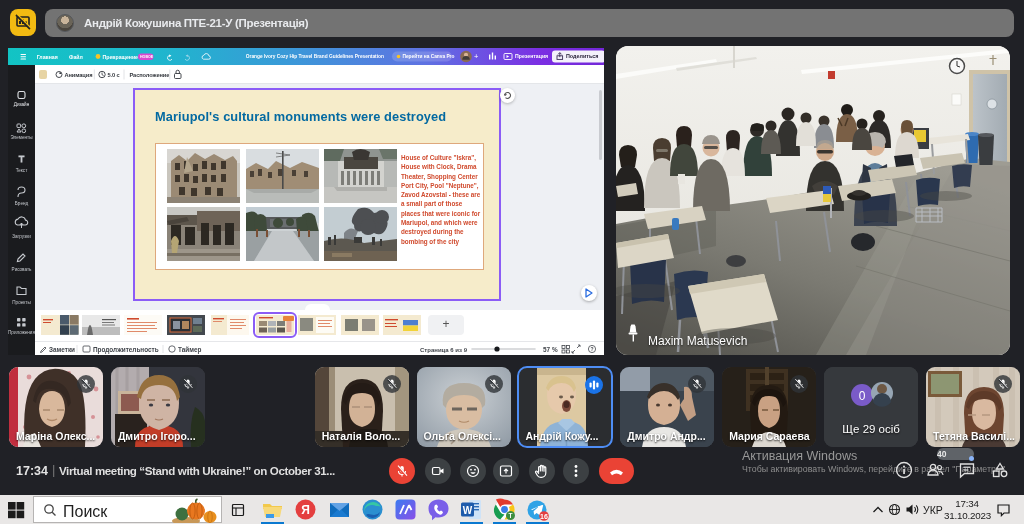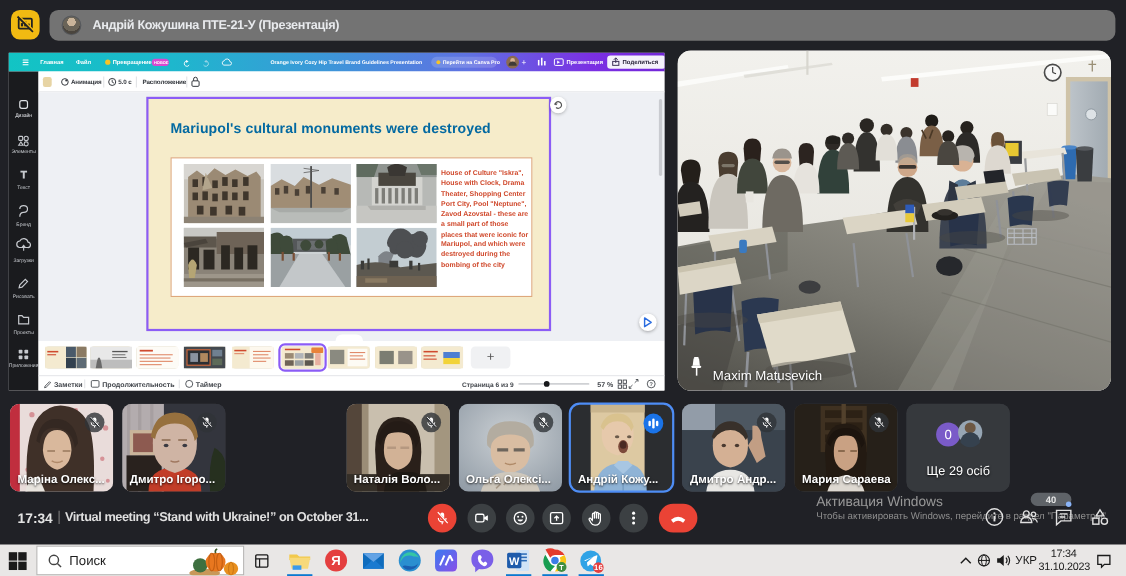--- a/index.html
+++ b/index.html
@@ -36,21 +36,21 @@
   .tile { position:absolute; top:367px; width:94px; height:80px; border-radius:9px; overflow:hidden; background:#3a3d42; }
   .tname { position:absolute; left:7px; bottom:5px; color:#fff; font-size:10.5px; font-weight:bold; text-shadow:0 1px 2px rgba(0,0,0,.85); white-space:nowrap; }
 
   
   #ctrl { left:0; top:447px; width:1024px; height:48px; color:#fff; }
   .cbtn { position:absolute; top:11px; width:26px; height:26px; border-radius:50%; background:#3c4043; }
   .cbtn svg { position:absolute; left:50%; top:50%; transform:translate(-50%,-50%); }
 
   
   #taskbar { left:0; top:495px; width:1024px; height:29px; background:#e9e7e6; }
-  #searchbox { left:33px; top:1px; width:189px; height:27px; background:#fff; border:1px solid #b6b4b3; color:#1f1f1f; font-size:12px; }
+  #searchbox { left:33px; top:1px; width:189px; height:27px; background:#fff; border:1px solid #b6b4b3; color:#1f1f1f; font-size:16px; }
   .tico { position:absolute; top:3px; width:23px; height:23px; }
   .runbar { position:absolute; top:27px; height:2px; background:#0b79d0; }
 </style>
 </head>
 <body>
 <div id="stage">
 
   <div id="ybtn" class="abs"><svg width="26" height="27" viewBox="0 0 26 27">
         <rect x="7" y="8" width="12" height="9" rx="1" fill="none" stroke="#222" stroke-width="1.6"></rect>
         <rect x="9" y="12" width="2" height="3" fill="#222"></rect>
@@ -739,20 +739,38 @@
         </g>
       </svg><div class="tname">Дмитро Андр...</div></div>
   <div class="tile" style="left:824.1px"><svg width="94" height="80" viewBox="0 0 94 80">
 <rect width="94" height="80" fill="#36393d"></rect>
 <circle cx="38" cy="28" r="11" fill="#7a5bc8"></circle>
 <text x="38" y="32.5" text-anchor="middle" font-size="12" fill="#fff" font-family="Liberation Sans,sans-serif">0</text>
 <circle cx="58" cy="26" r="11" fill="#97a6b4"></circle>
 <path d="M58 17 a5 5 0 0 1 5 5 q0 4-5 5 q-5-1-5-5 a5 5 0 0 1 5-5z" fill="#6d5844"></path>
 <path d="M49 35 a9 9 0 0 1 18 0 a11 11 0 0 1 -18 0z" fill="#35414e"></path>
 </svg><div class="tname" style="left:0;right:0;text-align:center;bottom:12px;font-weight:normal;font-size:11.5px">Ще 29 осіб</div></div>
+  <div class="tile" style="left:926px"><svg width="94" height="80" viewBox="0 0 94 80">
+<rect width="94" height="80" fill="#d3c9bb"></rect>
+<path d="M12 0 v80 M30 0 v80 M50 0 v80 M70 0 v80 M86 0 v80" stroke="#c3b8a8" stroke-width="6" opacity=".5"></path>
+<rect x="2" y="4" width="34" height="26" fill="#7a5a3a"></rect>
+        <rect x="5" y="7" width="28" height="20" fill="#8d9672"></rect>
+<path d="M38 46 q0-26 20-26 q20 0 20 28 l-2 32 h-36z" fill="#6d4530"></path>
+<path d="M46 46 q0-16 12-16 q12 0 12 16 q0 14-12 17 q-12-3-12-17z" fill="#d9b9a0"></path>
+<path d="M40 40 q3-16 18-16 q15 0 18 16 l-3 4 q-3-12-15-12 q-12 0-15 10z" fill="#5d3a28"></path>
+<path d="M42 48 h8 m6 0 h8" stroke="#b59880" stroke-width="1.6"></path>
+<path d="M36 80 q4-14 22-14 q18 0 22 14z" fill="#4a3a34"></path>
+<g transform="translate(68,8)">
+          <circle cx="9" cy="9" r="9" fill="rgba(48,51,55,.8)"></circle>
+          <path d="M9 4.6 a1.6 1.6 0 0 1 1.6 1.6 v2.6 a1.6 1.6 0 0 1 -3.2 0 v-2.6 A1.6 1.6 0 0 1 9 4.6z" fill="#fff"></path>
+          <path d="M5.8 9 a3.2 3.2 0 0 0 6.4 0 M9 12.2 v1.6" stroke="#fff" stroke-width="0.9" fill="none"></path>
+          <line x1="5" y1="4.6" x2="13" y2="13.2" stroke="rgba(48,51,55,1)" stroke-width="2"></line>
+          <line x1="5.4" y1="4.2" x2="13.4" y2="12.8" stroke="#fff" stroke-width="0.9"></line>
+        </g>
+      </svg><div class="tname">Тетяна Василі...</div></div>
 
   <div id="ctrl" class="abs">
     <div class="abs" style="left:16px;top:16.5px;font-size:12.5px;font-weight:bold;color:#e3e3e3;">17:34</div>
     <div class="abs" style="left:52px;top:15px;font-size:13px;color:#777;">|</div>
     <div class="abs" style="left:59px;top:17px;font-size:11.6px;font-weight:bold;letter-spacing:-0.4px;color:#dfdfdf;">Virtual meeting “Stand with Ukraine!” on October 31...</div>
     <div class="cbtn" style="left:389px;background:#ea4335;">
         <svg width="16" height="16" viewBox="0 0 16 16">
           <path d="M8 3 a1.8 1.8 0 0 1 1.8 1.8 v3 a1.8 1.8 0 0 1 -3.6 0 v-3 A1.8 1.8 0 0 1 8 3z" fill="#fff"></path>
           <path d="M4.5 8 a3.5 3.5 0 0 0 7 0 M8 11.5 v2" stroke="#fff" stroke-width="1.1" fill="none"></path>
           <line x1="3.5" y1="3" x2="12.5" y2="13" stroke="#ea4335" stroke-width="2.4"></line>
@@ -807,21 +825,21 @@
           <circle cx="9" cy="9" r="7.5" fill="none" stroke="#e0e0e0" stroke-width="1.3"></circle>
           <rect x="8.2" y="8" width="1.7" height="5" fill="#e0e0e0"></rect>
           <circle cx="9" cy="5.6" r="1" fill="#e0e0e0"></circle>
         </svg></div>
     <div class="abs" style="left:925px;top:15px;"><svg width="20" height="16" viewBox="0 0 20 16">
           <circle cx="8" cy="5" r="2.6" fill="none" stroke="#e0e0e0" stroke-width="1.3"></circle>
           <path d="M3 13 a5 5 0 0 1 10 0z" fill="none" stroke="#e0e0e0" stroke-width="1.3"></path>
           <circle cx="14.5" cy="5.5" r="2" fill="none" stroke="#e0e0e0" stroke-width="1.1"></circle>
           <path d="M13.5 9.5 a4 4 0 0 1 4.5 3.5" fill="none" stroke="#e0e0e0" stroke-width="1.1"></path>
         </svg></div>
-    <div class="abs" style="left:937px;top:1px;width:37px;height:12px;border-radius:6px;background:#5f6368;color:#e8e8e8;font-size:8.5px;font-weight:bold;text-align:center;line-height:12px;">40</div>
+    <div class="abs" style="left:937px;top:1px;width:37px;height:12px;border-radius:6px;background:#5f6368;color:#e8e8e8;font-size:8.5px;font-weight:bold;line-height:12px;">40</div>
     <div class="abs" style="left:958px;top:14px;"><svg width="18" height="18" viewBox="0 0 18 18">
           <path d="M2.5 3 h13 v9.5 h-9 l-4 3.5z" fill="none" stroke="#e0e0e0" stroke-width="1.3"></path>
           <line x1="5.5" y1="6.2" x2="12.5" y2="6.2" stroke="#e0e0e0" stroke-width="1.2"></line>
           <line x1="5.5" y1="9" x2="10.5" y2="9" stroke="#e0e0e0" stroke-width="1.2"></line>
         </svg></div>
     <div class="abs" style="left:969px;top:9px;width:5px;height:5px;border-radius:50%;background:#8ab4f8;"></div>
     <div class="abs" style="left:991px;top:14px;"><svg width="18" height="18" viewBox="0 0 18 18">
           <path d="M9 2.5 l3.5 5.5 h-7z" fill="none" stroke="#e0e0e0" stroke-width="1.3"></path>
           <rect x="2.5" y="10" width="5.5" height="5.5" fill="none" stroke="#e0e0e0" stroke-width="1.3"></rect>
           <circle cx="13" cy="12.8" r="2.8" fill="none" stroke="#e0e0e0" stroke-width="1.3"></circle>

